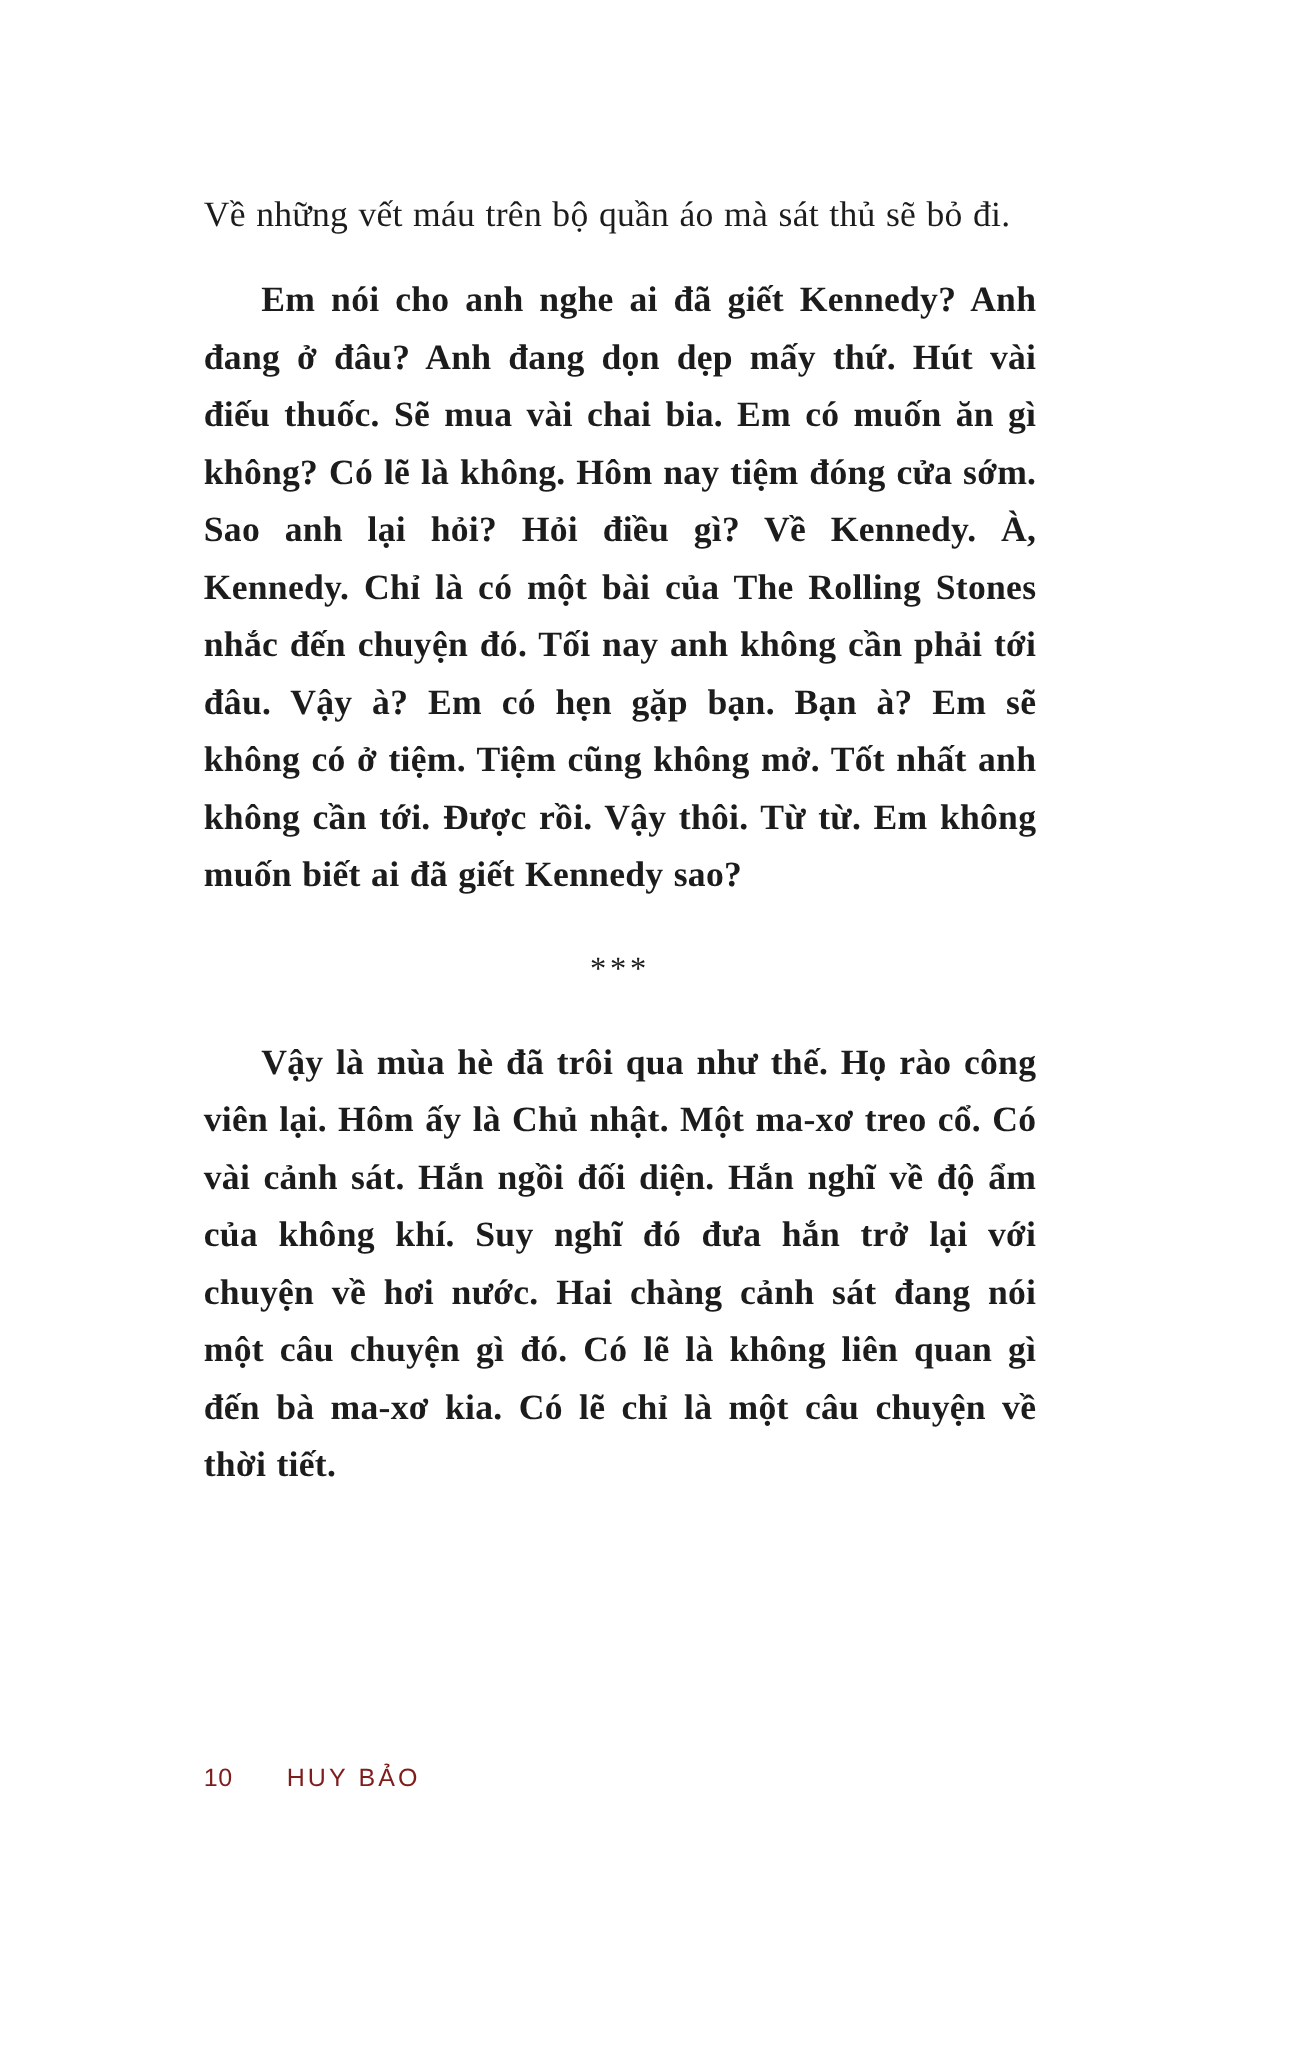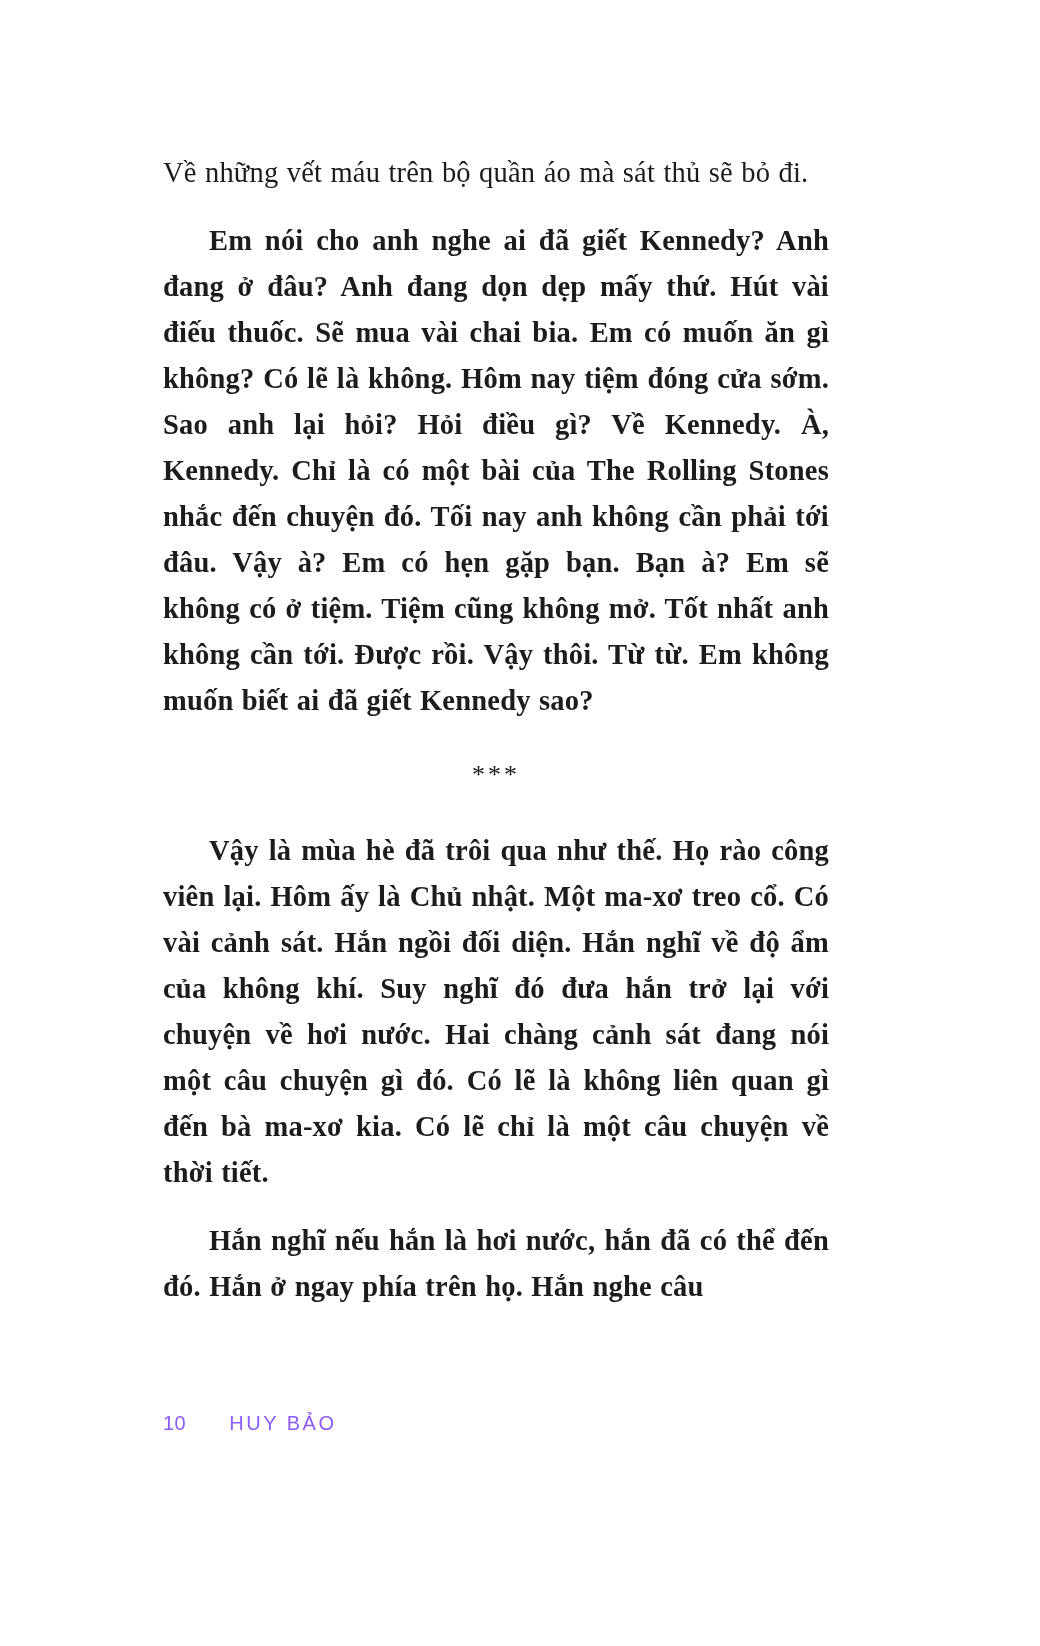--- a/index.html
+++ b/index.html
@@ -48,21 +48,21 @@
     text-align: center;
     letter-spacing: 3px;
     color: #1c1c1c;
   }
   .footer {
     position: absolute;
     top: 1412px;
     left: 163px;
     font-family: "Liberation Sans", "DejaVu Sans", sans-serif;
     font-size: 20px;
-    color: #8b5cf6;
+    color: #7f1d1d;
     letter-spacing: 1.5px;
   }
   .footer .page-num {
     display: inline-block;
     margin-right: 36px;
     letter-spacing: 0.5px;
   }
   .footer .author {
     display: inline-block;
     letter-spacing: 2.5px;
@@ -75,21 +75,20 @@
 
   <div class="text-block">
     <p class="para">Về những vết máu trên bộ quần áo mà sát thủ sẽ bỏ đi.</p>
 
     <p class="para indent">Em nói cho anh nghe ai đã giết Kennedy? Anh đang ở đâu? Anh đang dọn dẹp mấy thứ. Hút vài điếu thuốc. Sẽ mua vài chai bia. Em có muốn ăn gì không? Có lẽ là không. Hôm nay tiệm đóng cửa sớm. Sao anh lại hỏi? Hỏi điều gì? Về Kennedy. À, Kennedy. Chỉ là có một bài của The Rolling Stones nhắc đến chuyện đó. Tối nay anh không cần phải tới đâu. Vậy à? Em có hẹn gặp bạn. Bạn à? Em sẽ không có ở tiệm. Tiệm cũng không mở. Tốt nhất anh không cần tới. Được rồi. Vậy thôi. Từ từ. Em không muốn biết ai đã giết Kennedy sao?</p>
 
     <div class="separator">***</div>
 
     <p class="para indent">Vậy là mùa hè đã trôi qua như thế. Họ rào công viên lại. Hôm ấy là Chủ nhật. Một ma-xơ treo cổ. Có vài cảnh sát. Hắn ngồi đối diện. Hắn nghĩ về độ ẩm của không khí. Suy nghĩ đó đưa hắn trở lại với chuyện về hơi nước. Hai chàng cảnh sát đang nói một câu chuyện gì đó. Có lẽ là không liên quan gì đến bà ma-xơ kia. Có lẽ chỉ là một câu chuyện về thời tiết.</p>
 
-    <p class="para indent">Hắn nghĩ nếu hắn là hơi nước, hắn đã có thể đến đó. Hắn ở ngay phía trên họ. Hắn nghe câu</p>
   </div>
 
   <div class="footer">
     <span class="page-num">10</span>
     <span class="author">HUY BẢO</span>
   </div>
 
 </div>
 
 </body></html>

